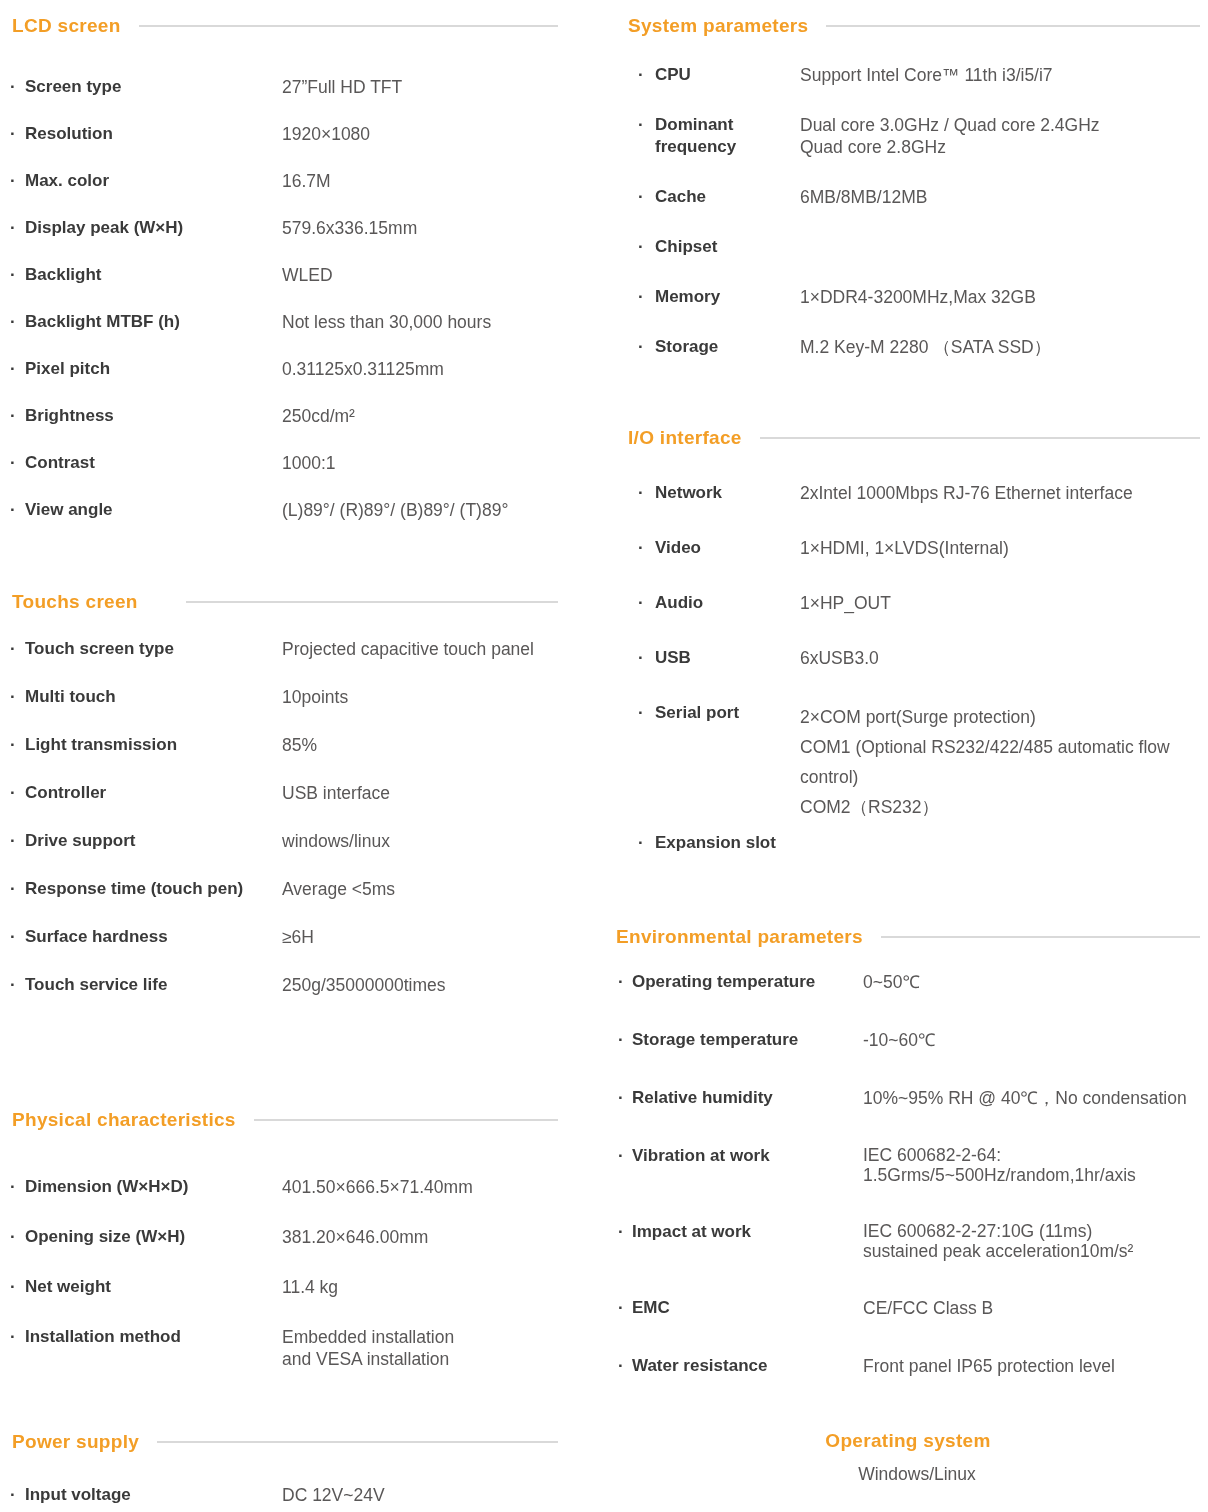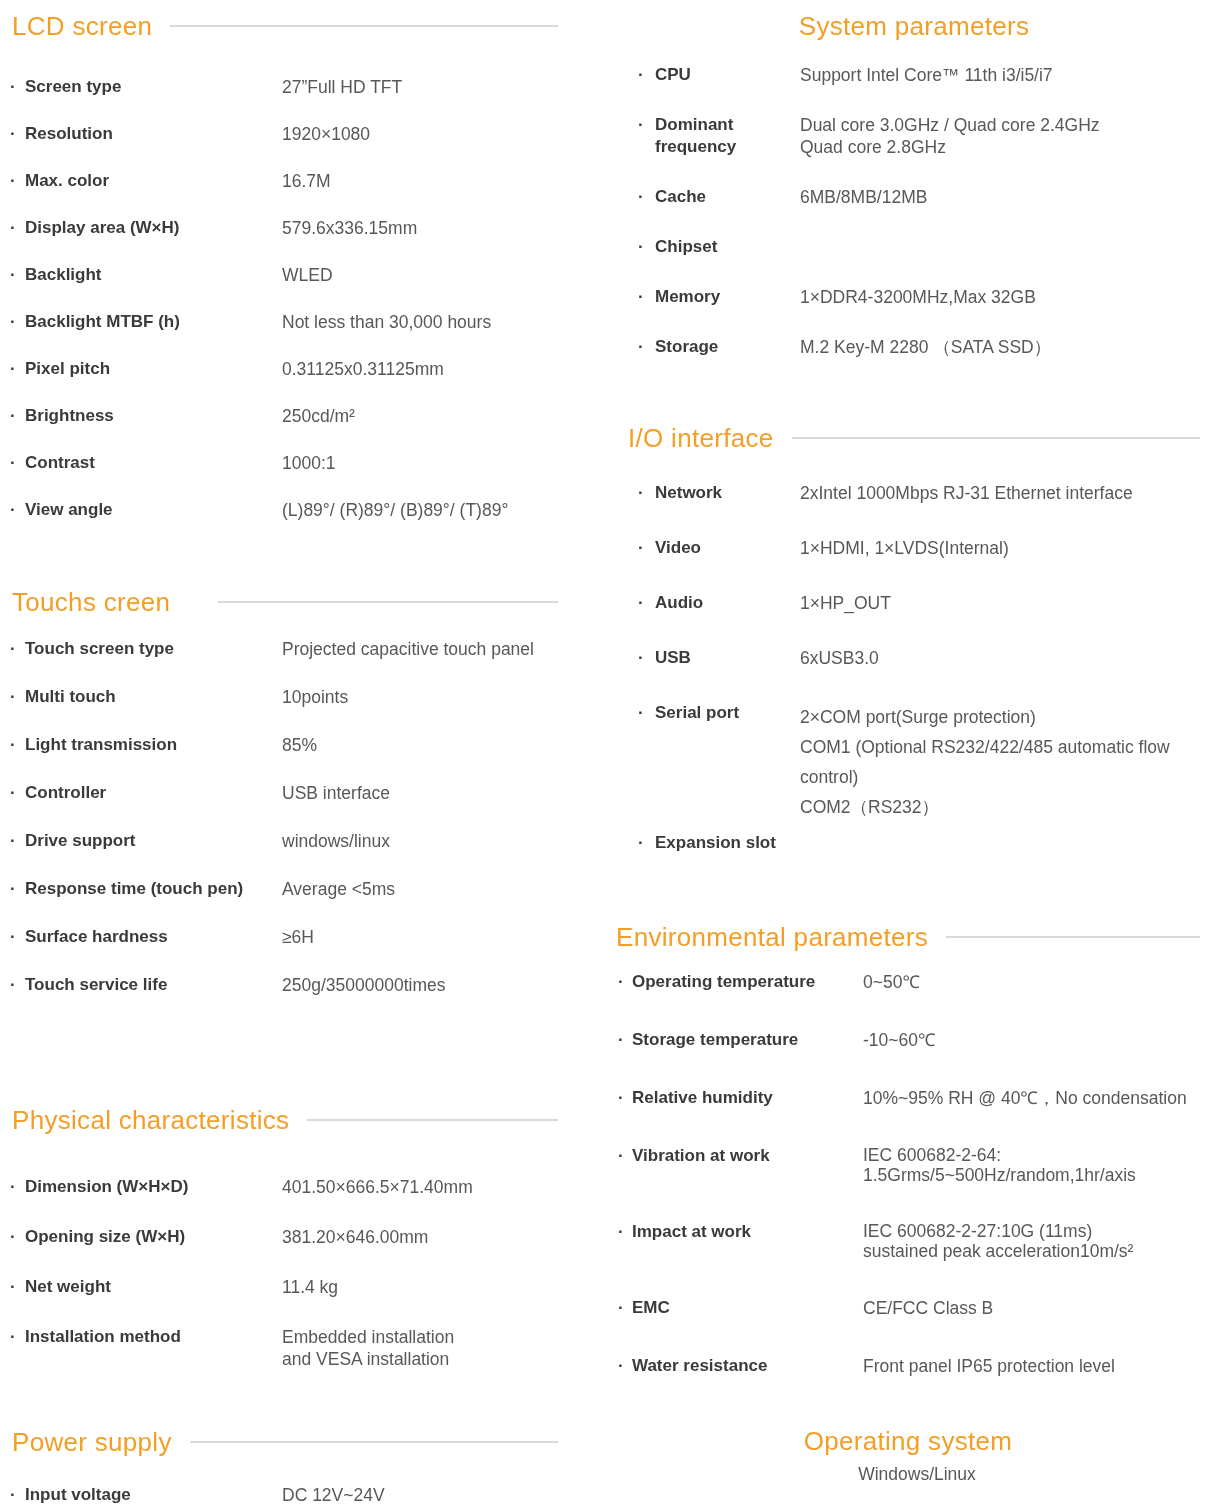--- a/index.html
+++ b/index.html
@@ -17,22 +17,22 @@
     overflow:hidden;
   }
   .page{display:flex;padding:10px 8px 0 10px;}
   .col{display:block;}
   .col-left{width:548px;margin-right:58px;}
   .col-right{width:584px;}
 
   .section-header{display:flex;align-items:center;margin-bottom:34px;}
   .section-title{
     color:var(--accent);
-    font-size:26px;line-height:32px;
-    font-weight:normal;letter-spacing:.3px;
+    font-size:19px;line-height:32px;
+    font-weight:bold;letter-spacing:.3px;
     white-space:nowrap;
   }
   .rule{flex:1;height:2px;background:var(--rule);margin-left:18px;}
   .inline-value{
     color:var(--value);font-size:17.5px;line-height:22px;margin-left:18px;
     white-space:nowrap;align-self:center;margin-top:6px;
   }
 
   .spec-row{display:flex;align-items:flex-start;}
   .spec-row:last-child{margin-bottom:0 !important;}
@@ -81,21 +81,21 @@
   .section--touch{margin-top:65px;}
   .section--physical{margin-top:108px;}
   .section--power{margin-top:56px;}
   .section--io{margin-top:64px;}
   .section--env{margin-top:67px;}
   .section--os{margin-top:48px;}
 
   .section--touch .section-header{margin-bottom:20px;gap:30px;}
   .section--physical .section-header{margin-bottom:40px;}
   .section--power .section-header{margin-bottom:26px;}
-  .section--system .section-header{margin-bottom:22px;flex-direction:column;}
+  .section--system .section-header{margin-bottom:22px;}
   .section--io .section-header{margin-bottom:28px;justify-content:space-between;}
   .section--env .section-header{margin-bottom:18px;}
   .section--os .section-header{margin-bottom:0;flex-direction:column;}
 
   
   .section--io .spec-row:nth-child(6) .value,
   .section--io .spec-row:nth-child(7) .value{line-height:30px;}
   .section--io .spec-row:nth-child(6){margin-bottom:10px;}
 
   
@@ -122,21 +122,21 @@
           <span class="label">Resolution</span>
           <span class="value">1920×1080</span>
         </div>
         <div class="spec-row">
           <span class="bullet">·</span>
           <span class="label">Max. color</span>
           <span class="value">16.7M</span>
         </div>
         <div class="spec-row">
           <span class="bullet">·</span>
-          <span class="label">Display area (W×H)</span>
+          <span class="label">Display peak (W×H)</span>
           <span class="value">579.6x336.15mm</span>
         </div>
         <div class="spec-row">
           <span class="bullet">·</span>
           <span class="label">Backlight</span>
           <span class="value">WLED</span>
         </div>
         <div class="spec-row">
           <span class="bullet">·</span>
           <span class="label">Backlight MTBF (h)</span>
@@ -291,21 +291,21 @@
         </div>
       </section>
       <section class="section section--io">
         <div class="section-header">
           <span class="section-title">I/O interface</span>
           <span class="rule"></span>
         </div>
         <div class="spec-row">
           <span class="bullet">·</span>
           <span class="label">Network</span>
-          <span class="value">2xIntel 1000Mbps RJ-31 Ethernet interface</span>
+          <span class="value">2xIntel 1000Mbps RJ-76 Ethernet interface</span>
         </div>
         <div class="spec-row">
           <span class="bullet">·</span>
           <span class="label">Video</span>
           <span class="value">1×HDMI, 1×LVDS(Internal)</span>
         </div>
         <div class="spec-row">
           <span class="bullet">·</span>
           <span class="label">Audio</span>
           <span class="value">1×HP_OUT</span>

